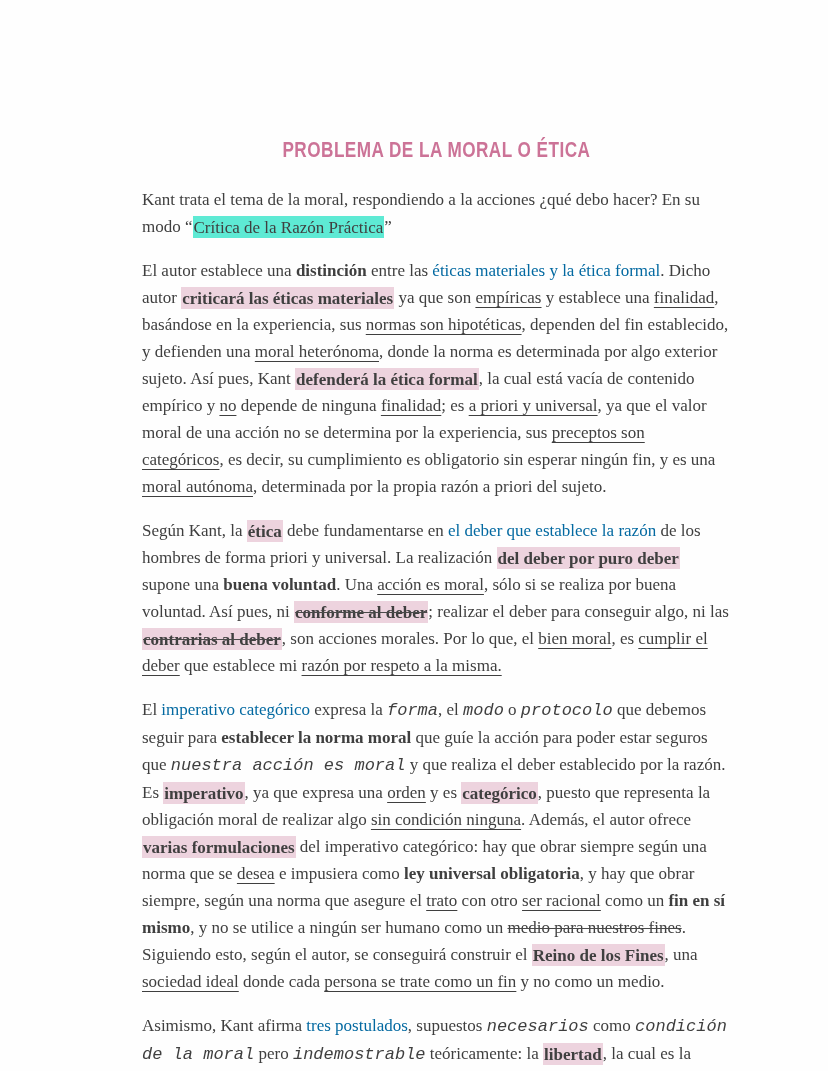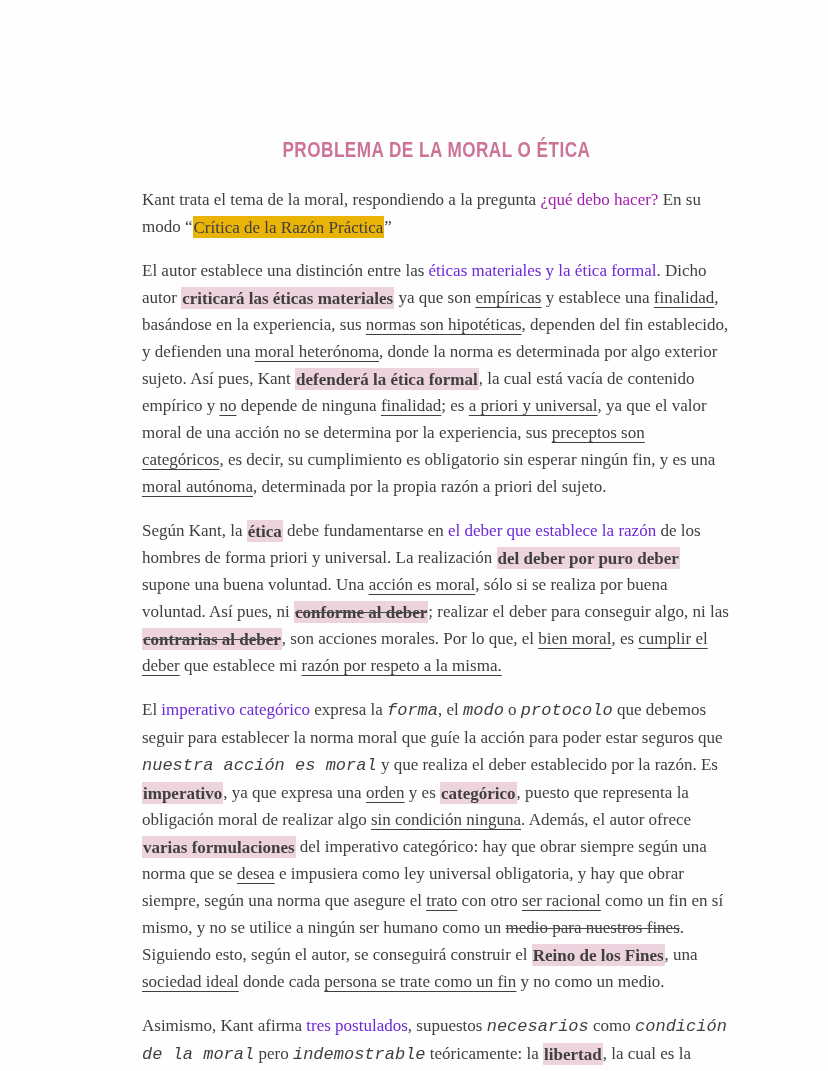--- a/index.html
+++ b/index.html
@@ -34,59 +34,59 @@
     color: #cc7397;
   }
   .para {
     font-size: 17px;
     line-height: 27px;
     margin-bottom: 17px;
     text-align: left;
   }
   .para:last-of-type { margin-bottom: 0; }
   
-  .b  { font-weight: normal; }
+  .b  { font-weight: bold; }
   .i  { font-style: italic; font-family: Liberation Mono, monospace; }
   .u  {
     text-decoration-line: underline;
     text-decoration-thickness: 1px;
     text-decoration-color: #5a5a5a;
     text-underline-offset: 3.5px;
     text-decoration: underline;
   }
   .st {
     text-decoration-line: line-through;
     text-decoration-thickness: 1.2px;
     text-decoration-color: #4a4a4a;
   }
-  .mg { color: #6d28d9; }
-  .bl { color: #a21caf; }
+  .mg { color: #0369a1; }
+  .bl { color: #404040; }
   .hp {
     background: #edd3de;
     padding: 1.5px 1px;
     -webkit-box-decoration-break: clone;
     box-decoration-break: clone;
     font-weight: bold;
   }
   .hb {
-    background: #eab308;
+    background: #5eead4;
     padding: 1.5px 1px;
     -webkit-box-decoration-break: clone;
     box-decoration-break: clone;
   }
   .hp.st {
     text-decoration-line: line-through;
   }
 </style>
 </head>
 <body>
 
 <div class="page">
   <div class="content">
     <h1 class="doc-title"><span class="title-inner">PROBLEMA DE LA MORAL O ÉTICA</span></h1>
-    <p class="para"><span>Kant trata el tema de la moral, respondiendo a la pregunta </span><span class="bl">¿qué debo hacer?</span><span> En su modo </span><span>“</span><span class="hb">Crítica de la Razón Práctica</span><span>”</span></p>
+    <p class="para"><span>Kant trata el tema de la moral, respondiendo a la acciones </span><span class="bl">¿qué debo hacer?</span><span> En su modo </span><span>“</span><span class="hb">Crítica de la Razón Práctica</span><span>”</span></p>
     <p class="para"><span>El autor establece una </span><span class="b">distinción</span><span> entre las </span><span class="mg">éticas materiales y la ética formal</span><span>. Dicho autor </span><span class="hp">criticará las éticas materiales</span><span> ya que son </span><span class="u">empíricas</span><span> y establece una </span><span class="u">finalidad</span><span>, basándose en la experiencia, sus </span><span class="u">normas son hipotéticas</span><span>, dependen del fin establecido, y defienden una </span><span class="u">moral heterónoma</span><span>, donde la norma es determinada por algo exterior sujeto. Así pues, Kant </span><span class="hp">defenderá la ética formal</span><span>, la cual está vacía de contenido empírico y </span><span class="u">no</span><span> depende de ninguna </span><span class="u">finalidad</span><span>; es </span><span class="u">a priori y universal</span><span>, ya que el valor moral de una acción no se determina por la experiencia, sus </span><span class="u">preceptos son categóricos</span><span>, es decir, su cumplimiento es obligatorio sin esperar ningún fin, y es una </span><span class="u">moral autónoma</span><span>, determinada por la propia razón a priori del sujeto.</span></p>
     <p class="para"><span>Según Kant, la </span><span class="hp">ética</span><span> debe fundamentarse en </span><span class="mg">el deber que establece la razón</span><span> de los hombres de forma priori y universal. La realización </span><span class="hp">del deber por puro deber</span><span> supone una </span><span class="b">buena voluntad</span><span>. Una </span><span class="u">acción es moral</span><span>, sólo si se realiza por buena voluntad. Así pues, ni </span><span class="hp st">conforme al deber</span><span>; realizar el deber para conseguir algo, ni las </span><span class="hp st">contrarias al deber</span><span>, son acciones morales. Por lo que, el </span><span class="u">bien moral</span><span>, es </span><span class="u">cumplir el deber</span><span> que establece mi </span><span class="u">razón por respeto a la misma.</span></p>
     <p class="para"><span>El </span><span class="mg">imperativo categórico</span><span> expresa la </span><span class="i">forma</span><span>, el </span><span class="i">modo</span><span> o </span><span class="i">protocolo</span><span> que debemos seguir para </span><span class="b">establecer la norma moral</span><span> que guíe la acción para poder estar seguros que </span><span class="i">nuestra acción es moral</span><span> y que realiza el deber establecido por la razón. Es </span><span class="hp">imperativo</span><span>, ya que expresa una </span><span class="u">orden</span><span> y es </span><span class="hp">categórico</span><span>, puesto que representa la obligación moral de realizar algo </span><span class="u">sin condición ninguna</span><span>. Además, el autor ofrece </span><span class="hp">varias formulaciones</span><span> del imperativo categórico: hay que obrar siempre según una norma que se </span><span class="u">desea</span><span> e impusiera como </span><span class="b">ley universal obligatoria</span><span>, y hay que obrar siempre, según una norma que asegure el </span><span class="u">trato</span><span> con otro </span><span class="u">ser racional</span><span> como un </span><span class="b">fin en sí mismo</span><span>, y no se utilice a ningún ser humano como un </span><span class="st">medio para nuestros fines</span><span>. Siguiendo esto, según el autor, se conseguirá construir el </span><span class="hp">Reino de los Fines</span><span>, una </span><span class="u">sociedad ideal</span><span> donde cada </span><span class="u">persona se trate como un fin</span><span> y no como un medio.</span></p>
     <p class="para"><span>Asimismo, Kant afirma </span><span class="mg">tres postulados</span><span>, supuestos </span><span class="i">necesarios</span><span> como </span><span class="i">condición de la moral</span><span> pero </span><span class="i">indemostrable</span><span> teóricamente: la </span><span class="hp">libertad</span><span>, la cual es la única demostrada en la práctica, ya que la </span><span class="b">existencia</span><span> en nuestra razón de la </span><span class="b">capacidad de obrar por deber</span><span> supone la libertad siendo así capaces de </span><span class="u">vencer</span><span> nuestras </span><span class="u">inclinaciones</span><span> e </span><span class="u">intereses</span><span>. El</span></p>
 
   </div>
 </div>
 
 </body></html>

